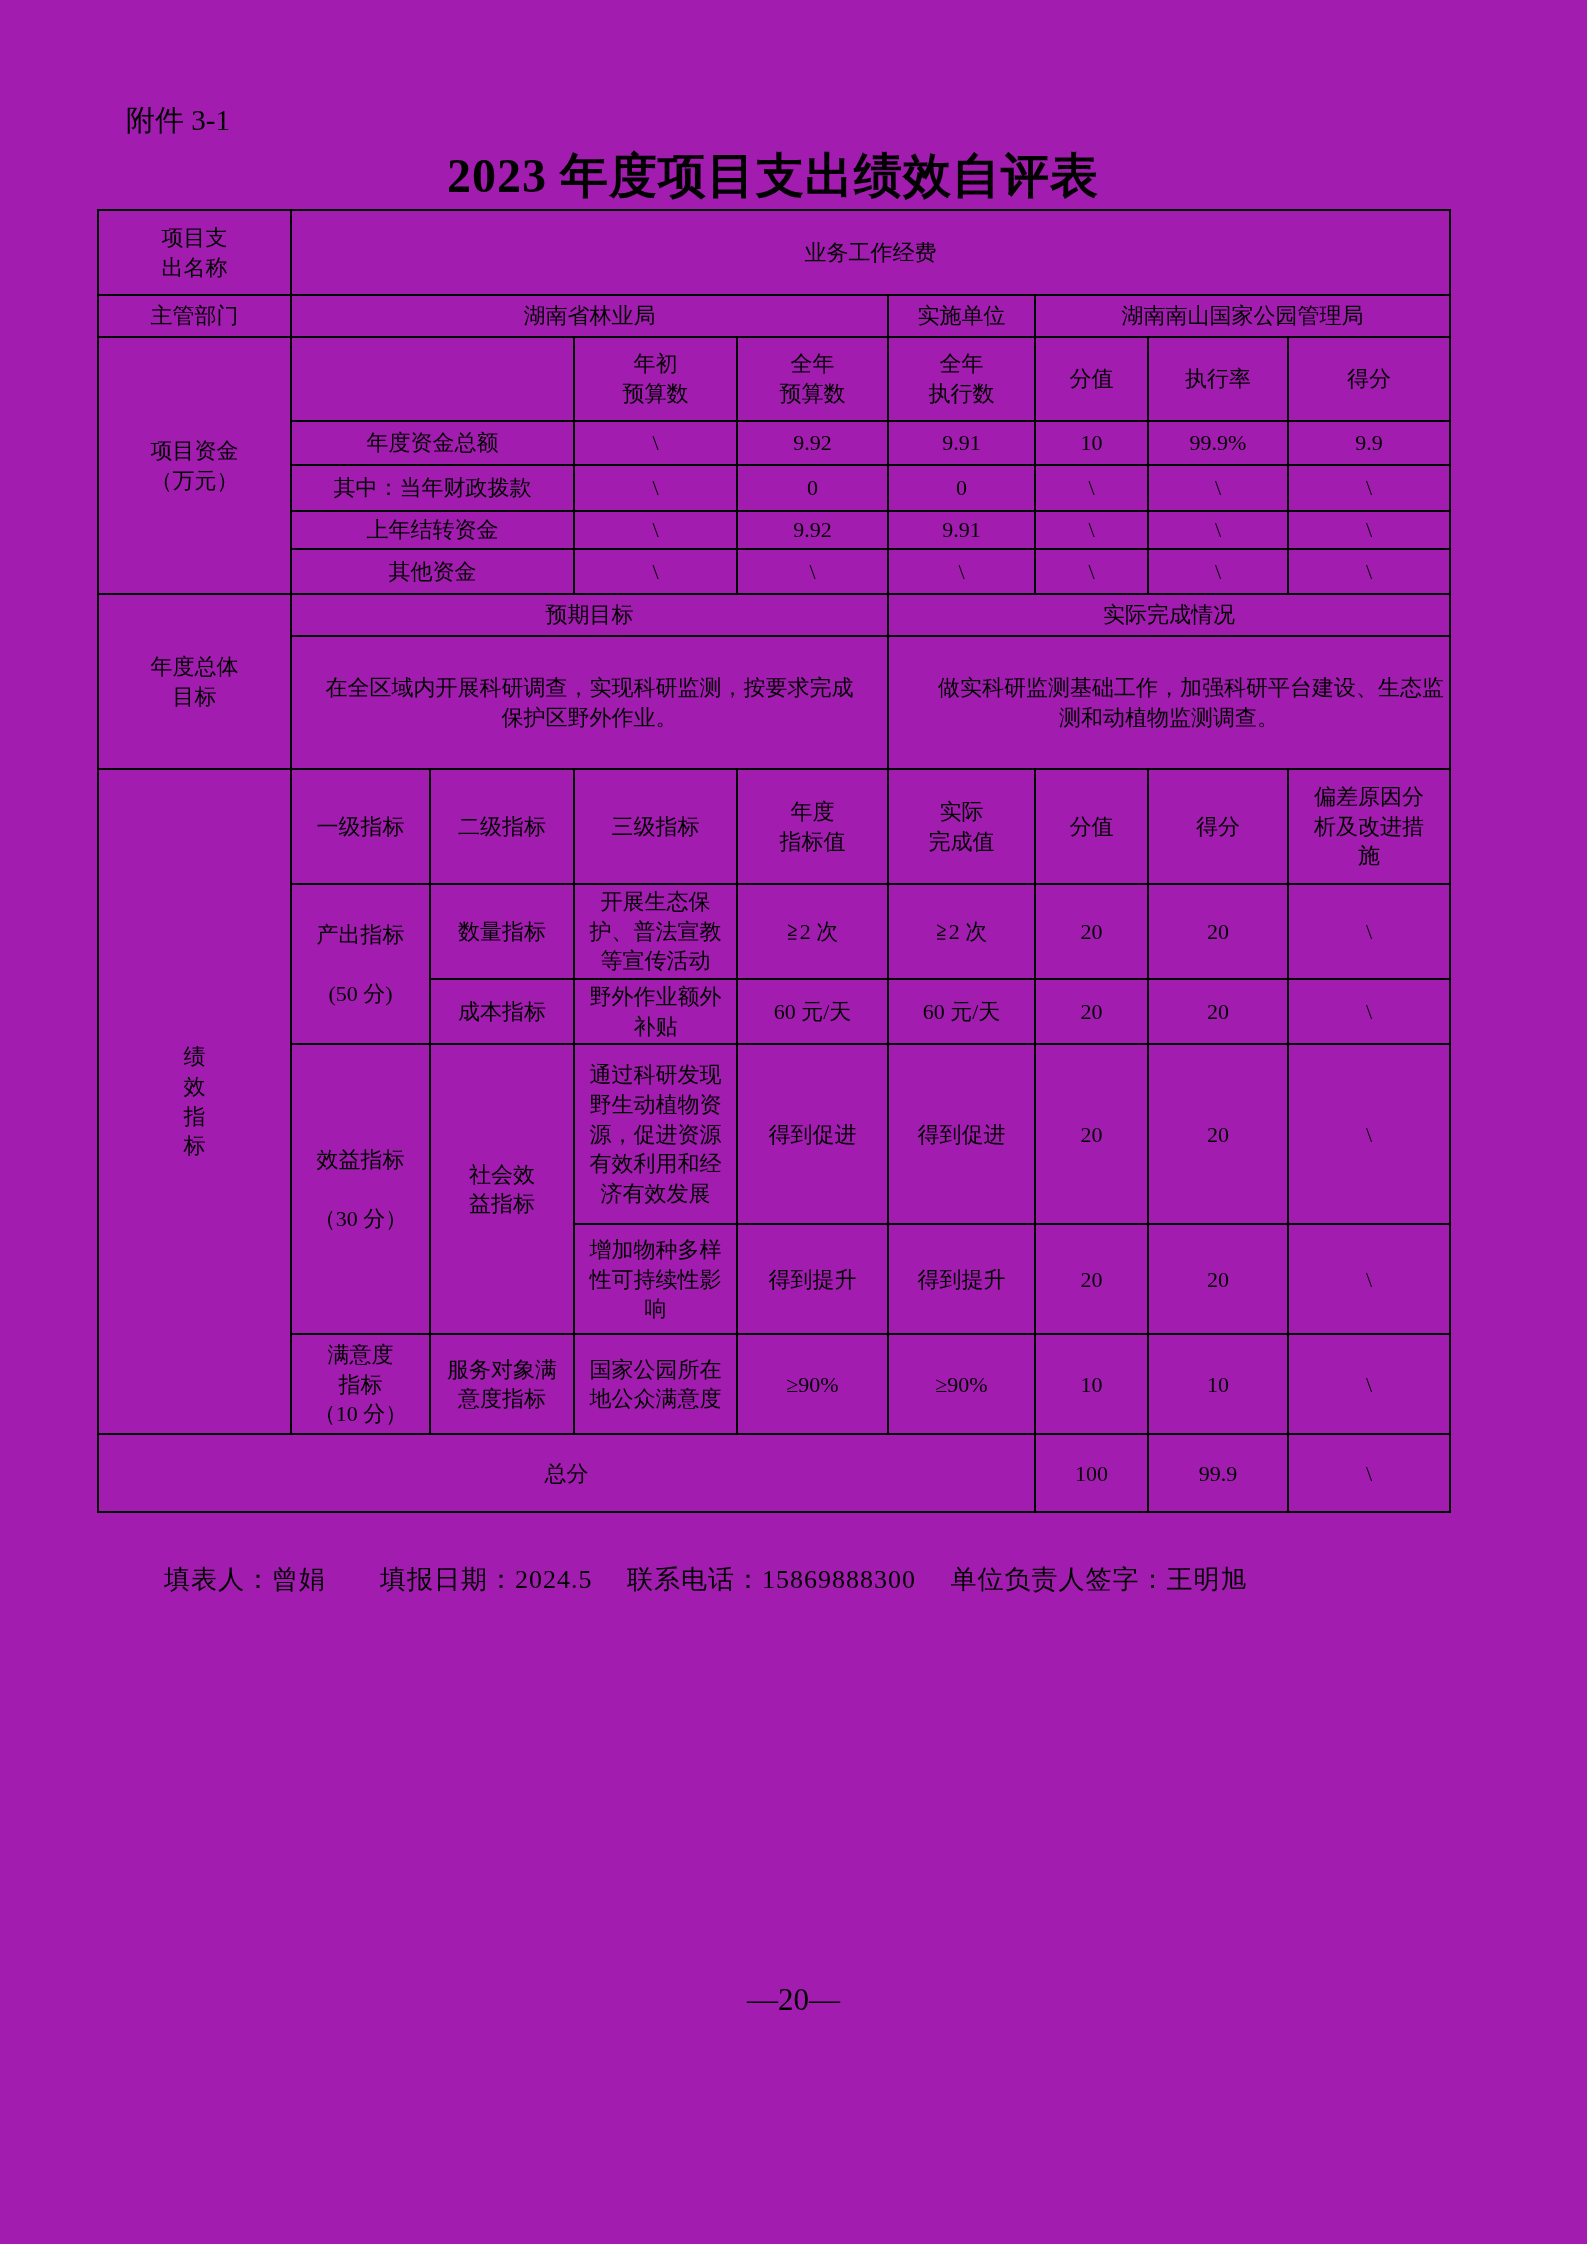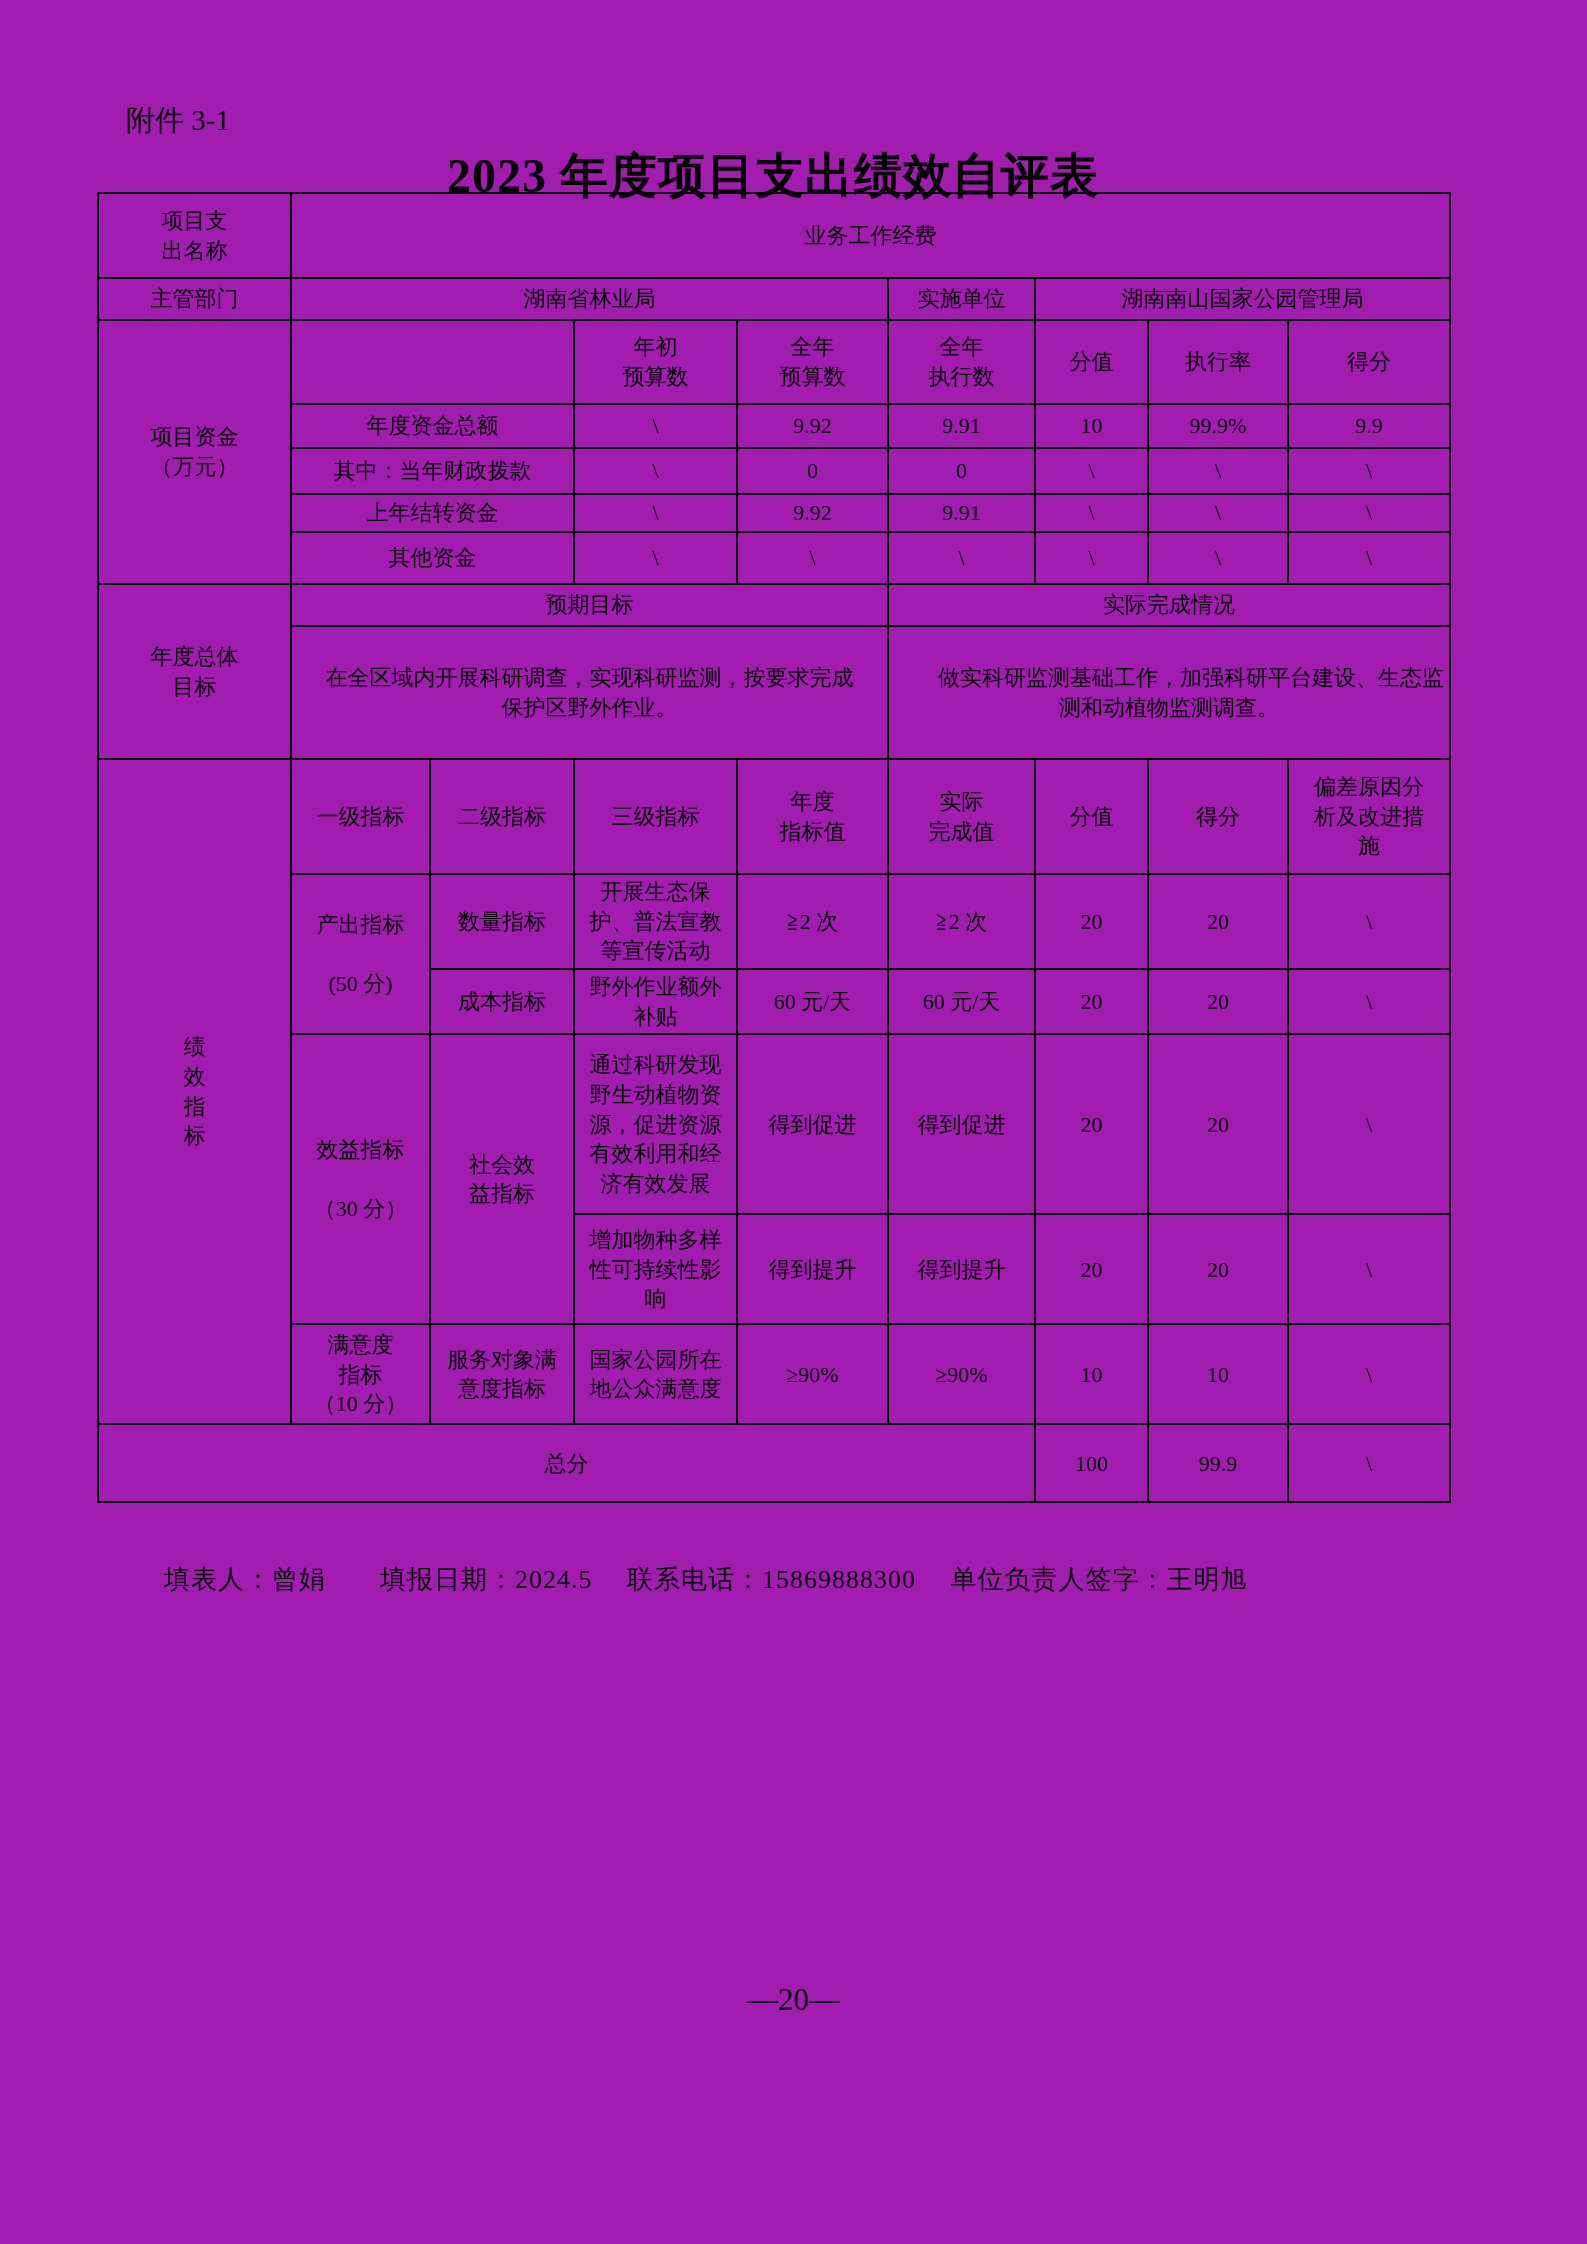--- a/index.html
+++ b/index.html
@@ -13,35 +13,35 @@
   }
   .attachment {
     position:absolute; left:126px; top:101px;
     font-size:29px;
   }
   .doc-title {
     position:absolute; left:97px; top:144px; width:1352px;
     text-align:center; font-size:48px; font-weight:bold; letter-spacing:1px;
   }
   table.main {
-    position:absolute; left:97px; top:192px;
+    position:absolute; left:97px; top:209px;
     width:1352px;
     border-collapse:collapse; table-layout:fixed;border-radius:24px;
   }
   table.main td {
     border:2px solid #000;
     text-align:center; vertical-align:middle;
     font-size:22px; line-height:1.35;
     padding:2px 4px;
     overflow:hidden;
     word-break:break-all;
   }
   .pre { white-space:pre-line; }
   .r1{height:85px} .r2{height:42px} .r3{height:84px} .r4{height:44px}
-  .r5{height:46px} .r6{height:38px} .r7{height:52px} .r8{height:42px}
+  .r5{height:46px} .r6{height:38px} .r7{height:45px} .r8{height:42px}
   .r9{height:133px} .r10{height:115px} .r11{height:95px} .r12{height:62px}
   .r13{height:180px} .r14{height:110px} .r15{height:100px} .r16{height:78px}
 
   td.lbl-2line { line-height:1.75; }
   td.hdr-2line { line-height:1.9; }
   td.left-pad { text-align:left; padding-left:13px; }
   td.carry-pad { text-align:left; padding-left:80px; }
   td.goal-expected { text-align:left; padding:6px 12px; line-height:1.9; font-size:21px; }
   td.goal-actual { text-align:left; padding:6px 12px; line-height:1.75; font-size:20px; text-indent:2em; }
   td.vertical-label { line-height:2.35; }

